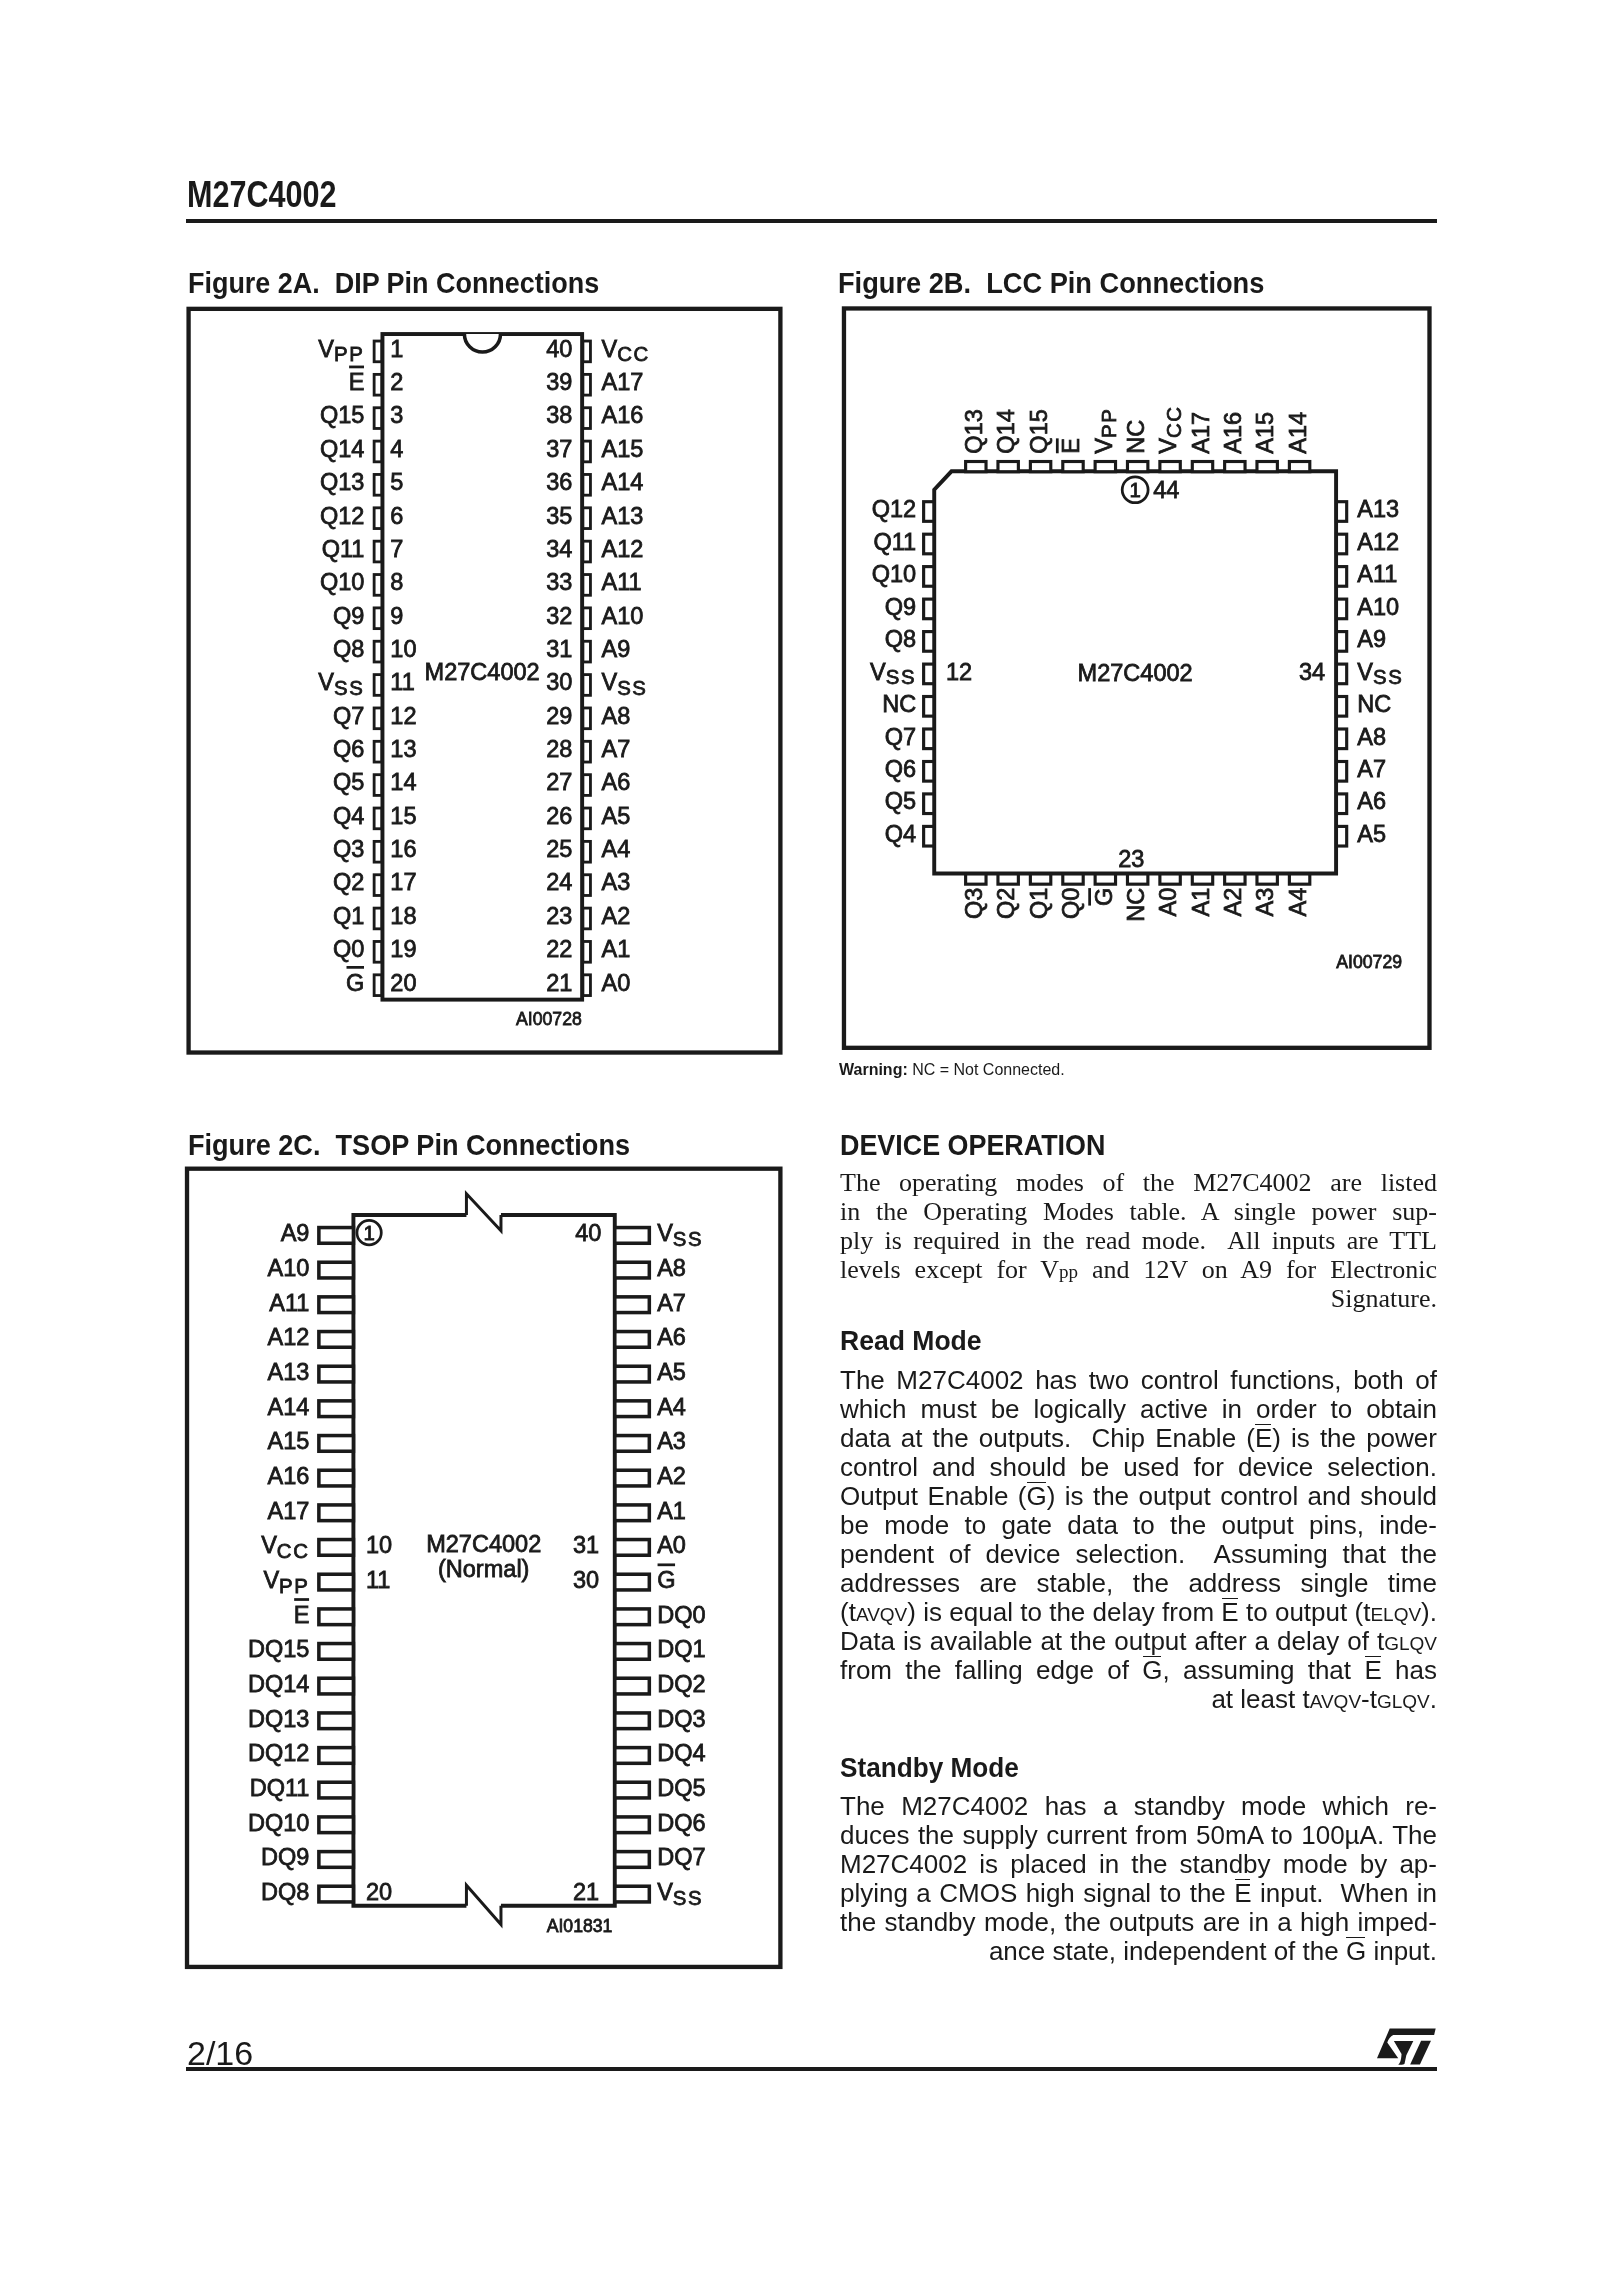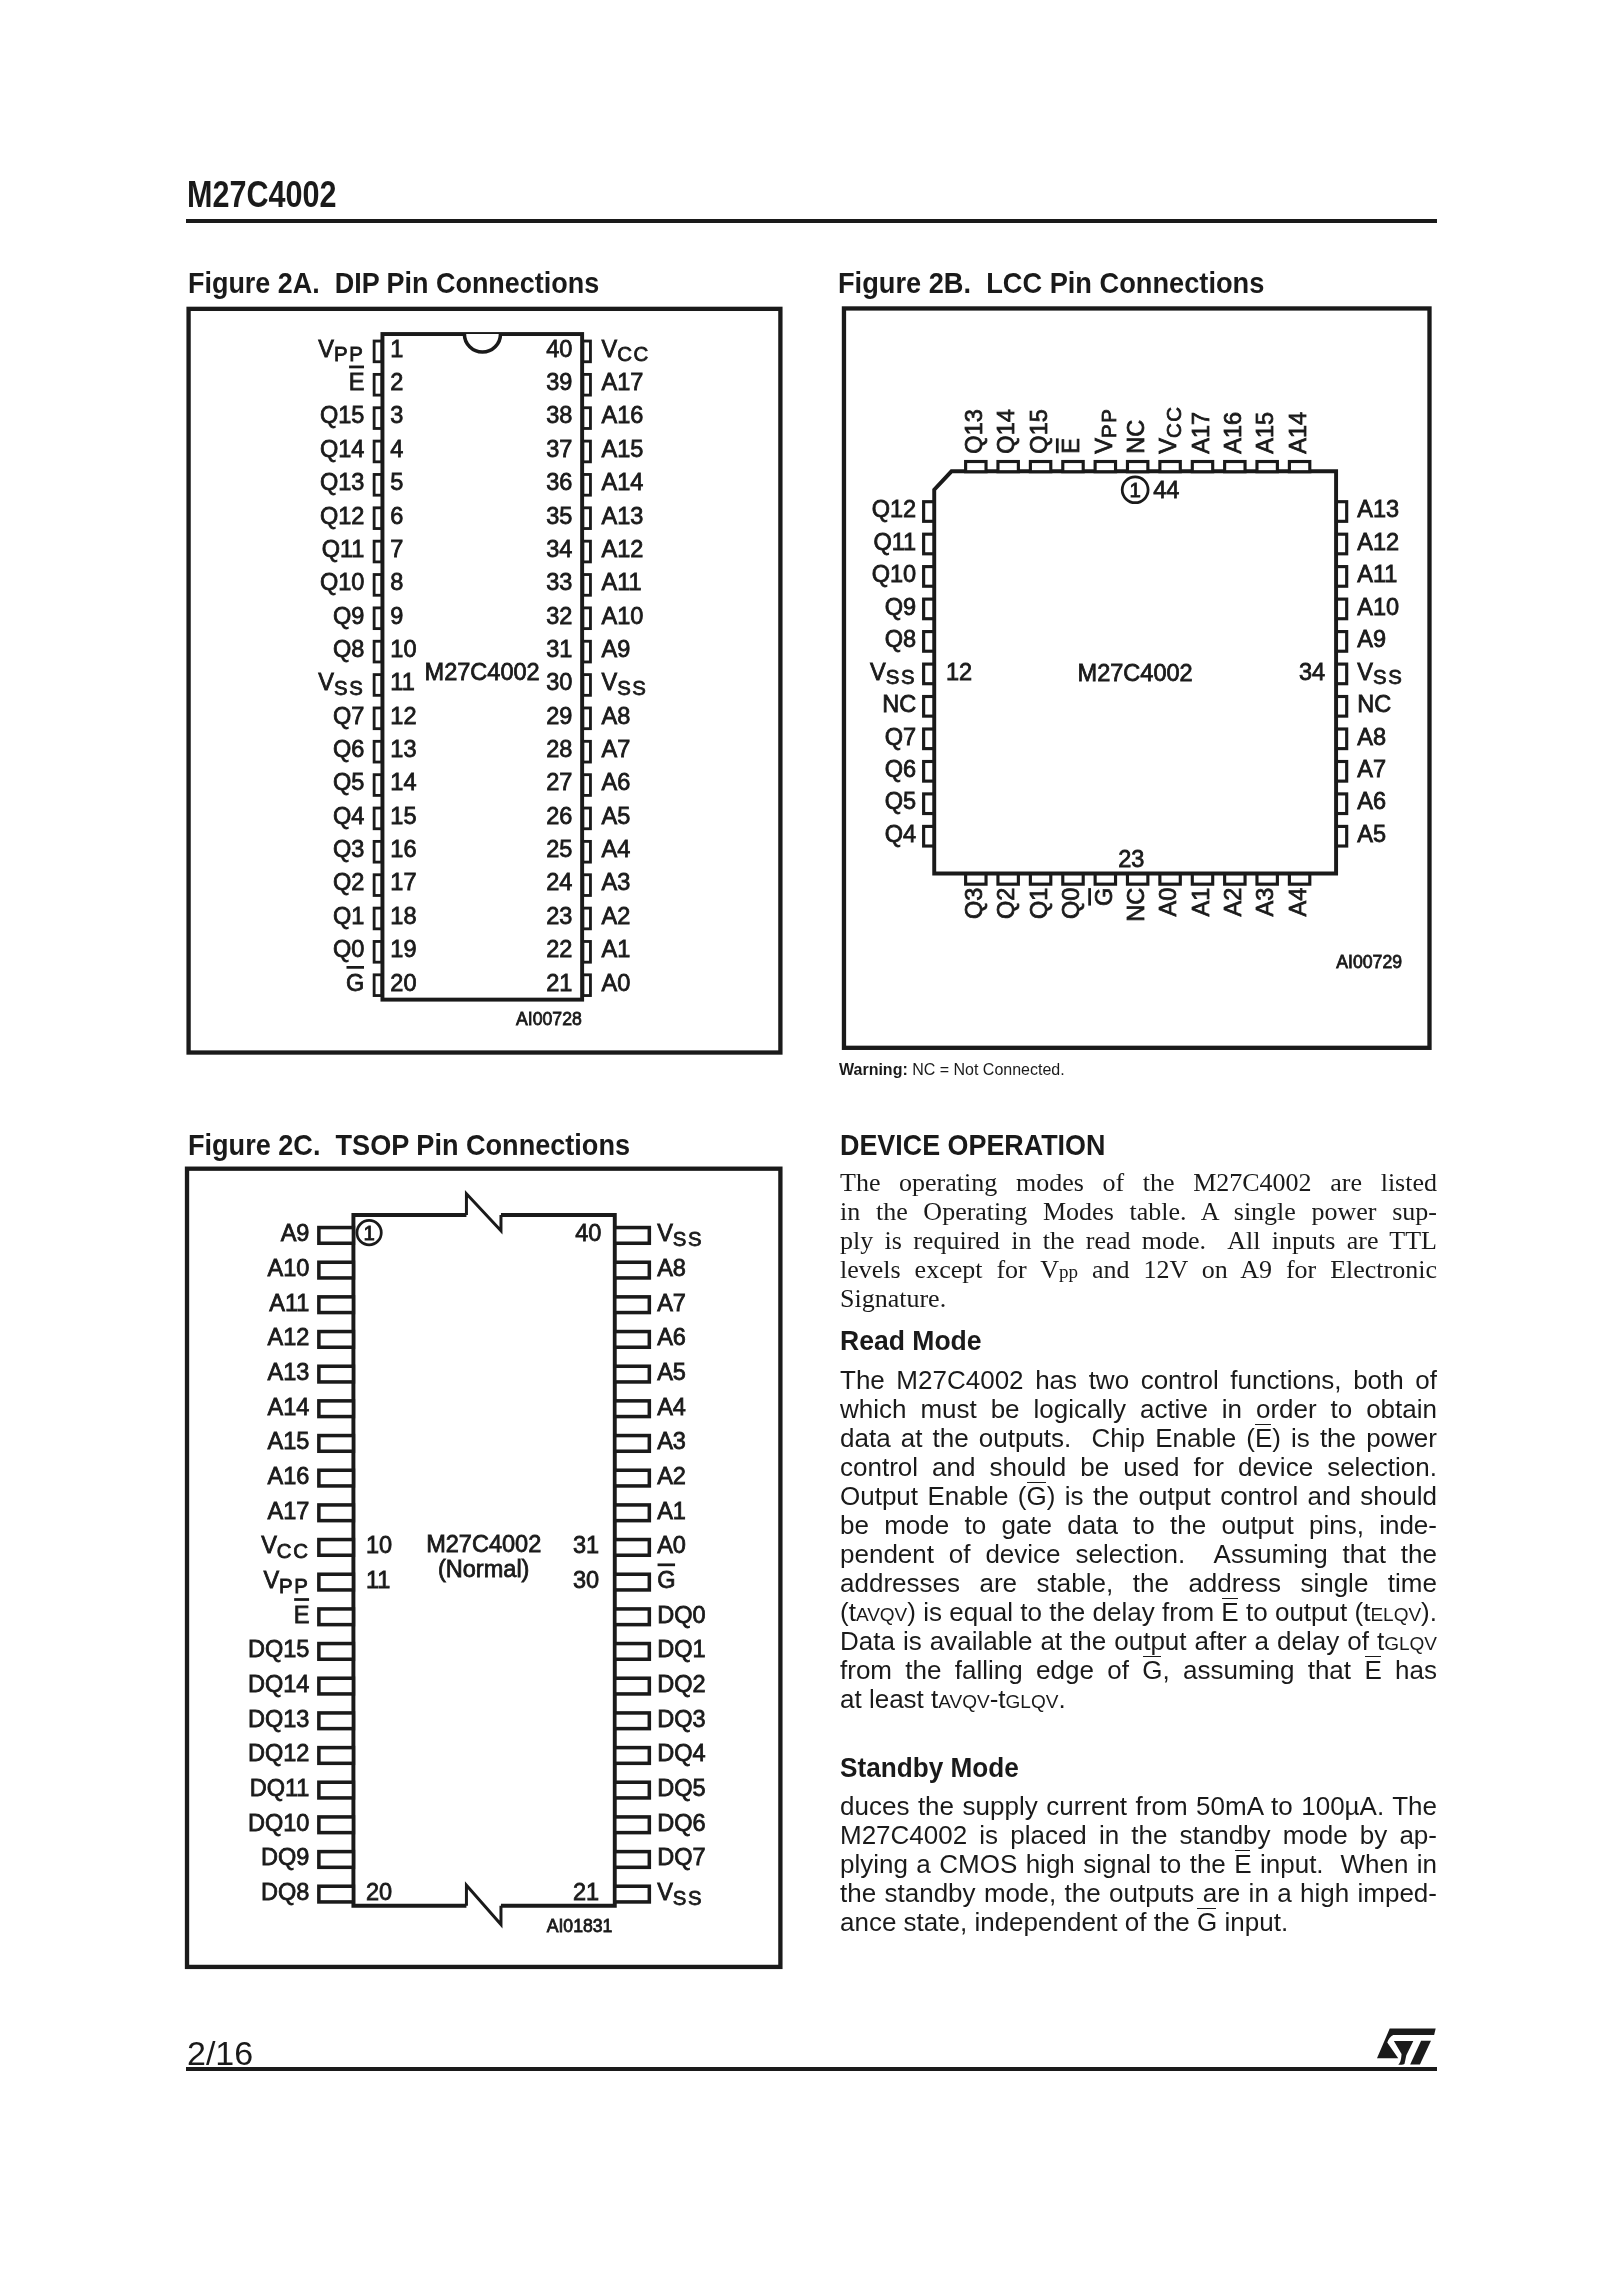--- a/index.html
+++ b/index.html
@@ -1,19 +1,19 @@
 <!DOCTYPE html>
 <html style="font-size:12.6px"><head><meta charset="utf-8">
 <style>
   html,body{margin:0;padding:0;}
   body{width:1622px;height:2295px;position:relative;background:#ffffff;
        font-family:"Liberation Sans", sans-serif;color:#1a1a1a;}
   .abs{position:absolute;}
   .b{font-weight:bold;}
-  .jl,.ll{height:29px;line-height:29px;overflow:hidden;font-size:26px;}
+  .jl,.ll{height:29px;line-height:29px;overflow:hidden;font-size:26px;text-align:right;}
   .jl{text-align:justify;}
   .jl::after{content:"";display:inline-block;width:100%;height:0;}
   .sb{font-size:19px;}
   .ov{position:relative;}
   .ov::before{content:"";position:absolute;left:0.4px;right:1.2px;top:0.4px;height:0;
               border-top:2.7px solid #1a1a1a;}
   .rule{position:absolute;background:#1a1a1a;}
 </style></head>
 <body>
   <div class="abs b" style="left:187px;top:177px;font-size:36px;line-height:36px;transform:scaleX(0.849);transform-origin:0 0;">M27C4002</div>
@@ -425,20 +425,21 @@
     <div class="jl">be mode to gate data to the output pins, inde-</div>
     <div class="jl">pendent of device selection.&nbsp; Assuming that the</div>
     <div class="jl">addresses are stable, the address single time</div>
     <div class="jl">(t<span class="sb">AVQV</span>) is equal to the delay from <span class="ov">E</span> to output (t<span class="sb">ELQV</span>).</div>
     <div class="jl">Data is available at the output after a delay of t<span class="sb">GLQV</span></div>
     <div class="jl">from the falling edge of <span class="ov">G</span>, assuming that <span class="ov">E</span> has</div>
     <div class="ll">at least t<span class="sb">AVQV</span>-t<span class="sb">GLQV</span>.</div>
   </div>
   <div class="abs b" style="left:840px;top:1754px;font-size:28px;line-height:28px;transform:scaleX(0.935);transform-origin:0 0;">Standby Mode</div>
   <div class="abs" style="left:840px;top:1792px;width:597px;">
+    <div class="jl">The M27C4002 has a standby mode which re-</div>
     <div class="jl">duces the supply current from 50mA to 100µA. The</div>
     <div class="jl">M27C4002 is placed in the standby mode by ap-</div>
     <div class="jl">plying a CMOS high signal to the <span class="ov">E</span> input.&nbsp; When in</div>
     <div class="jl">the standby mode, the outputs are in a high imped-</div>
     <div class="ll">ance state, independent of the <span class="ov">G</span> input.</div>
   </div>
 
   <div class="abs" style="left:187px;top:2040px;font-size:34px;line-height:26px;">2/16</div>
   <div class="rule" style="left:186px;top:2067px;width:1251px;height:3.9px;"></div>
 

